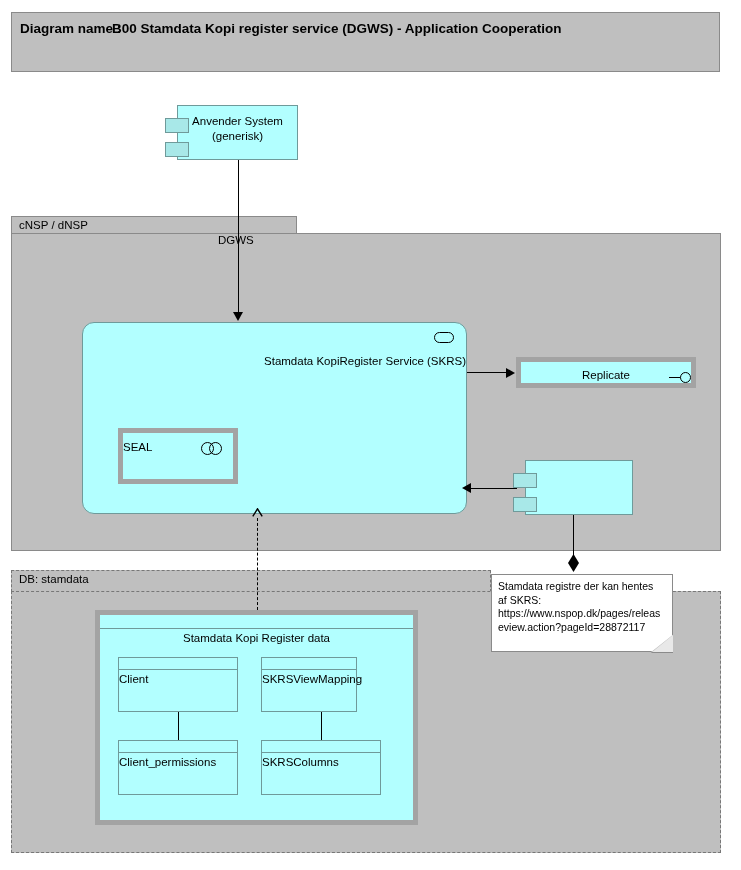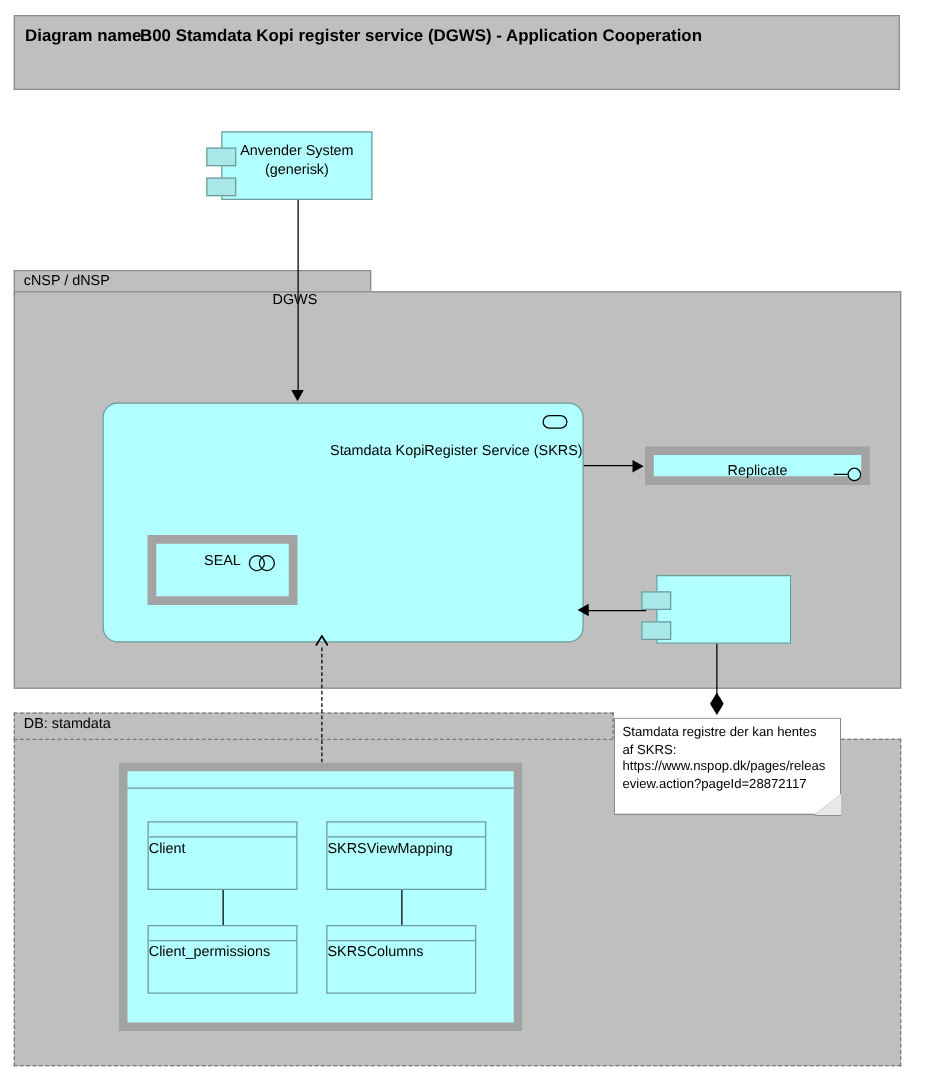--- a/index.html
+++ b/index.html
@@ -36,21 +36,21 @@
   }
   .title-label { display: inline-block; width: 92px; }
 
   
   .el {
     position: absolute;
     box-sizing: border-box;
   }
   .cyan {
     background: #b2ffff;
-    border: 7px solid #a3a3a3;
+    border: 5px solid #a3a3a3;
     padding-left: 44px;
   }
 
   
   .component .body {
     position: absolute;
     left: 12px;
     top: 0;
     right: 0;
     bottom: 0;
@@ -133,21 +133,20 @@
   
   #seal {
     left: 118px;
     top: 428px;
     width: 120px;
     height: 56px;
   }
   #seal-label {
     position: absolute;
     left: 0; right: 0; top: 8px;
-    text-align: center;
     font-size: 11.5px;
   }
 
   
   #replicate {
     left: 516px;
     top: 357px;
     width: 180px;
     height: 31px;
   }
@@ -381,28 +380,29 @@
 </div>
 <div id="note-fold"></div>
 
 <div class="vline dashed-line" style="left:257px; top:518px; height:92px;"></div>
 <svg class="open-arrow-up" style="left:252px; top:508px;" viewBox="0 0 11 9">
   <path d="M0.8 8.4 L5.5 0.8 L10.2 8.4" fill="none" stroke="#000" stroke-width="1.4"></path>
 </svg>
 
 <div class="el cyan" id="register-data">
   <div id="register-data-header"></div>
+  <div id="register-data-label">Stamdata Kopi Register data</div>
 </div>
 
 <div class="entity" style="left:118px; top:657px; width:120px; height:55px;">
   <div class="hdr"></div>
   <div class="nm">Client</div>
 </div>
 
-<div class="entity" style="left:261px; top:657px; width:128px; height:55px;padding-left:20px;">
+<div class="entity" style="left:261px; top:657px; width:96px; height:55px;padding-left:20px;">
   <div class="hdr"></div>
   <div class="nm">SKRSViewMapping</div>
 </div>
 
 <div class="entity" style="left:118px; top:740px; width:120px; height:55px;padding-left:34px;">
   <div class="hdr"></div>
   <div class="nm">Client_permissions</div>
 </div>
 
 <div class="entity" style="left:261px; top:740px; width:120px; height:55px;">

